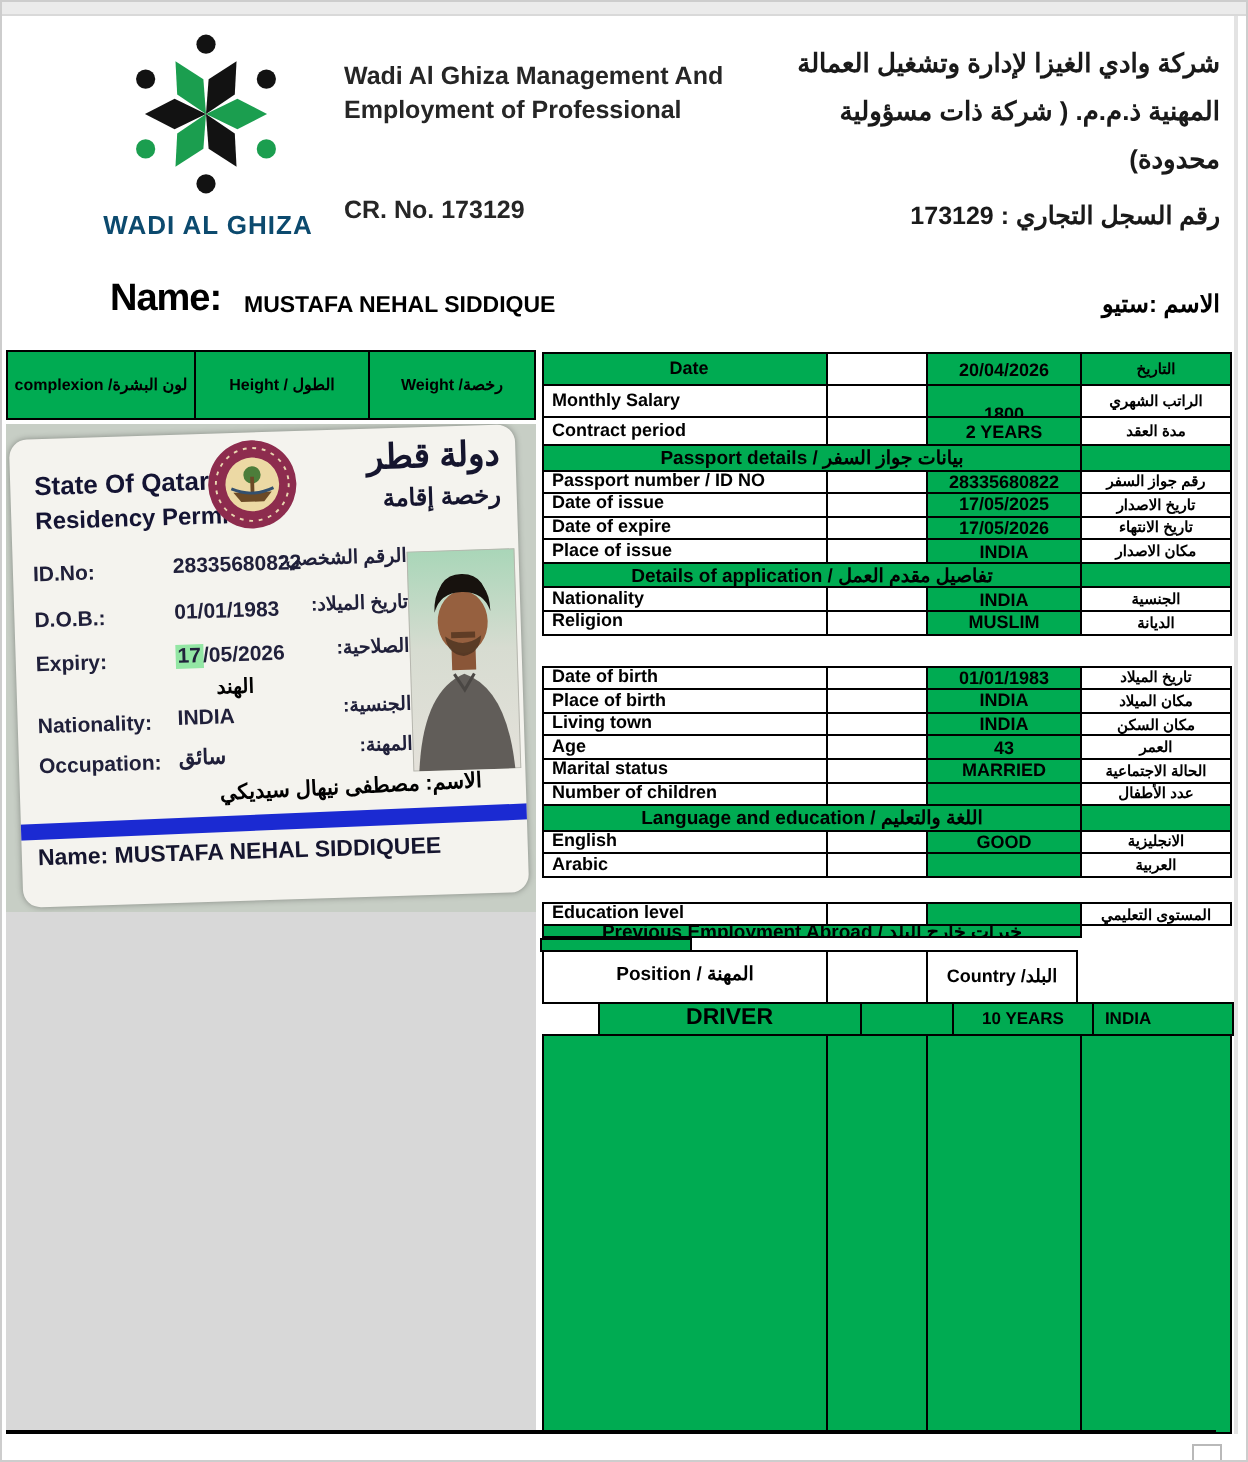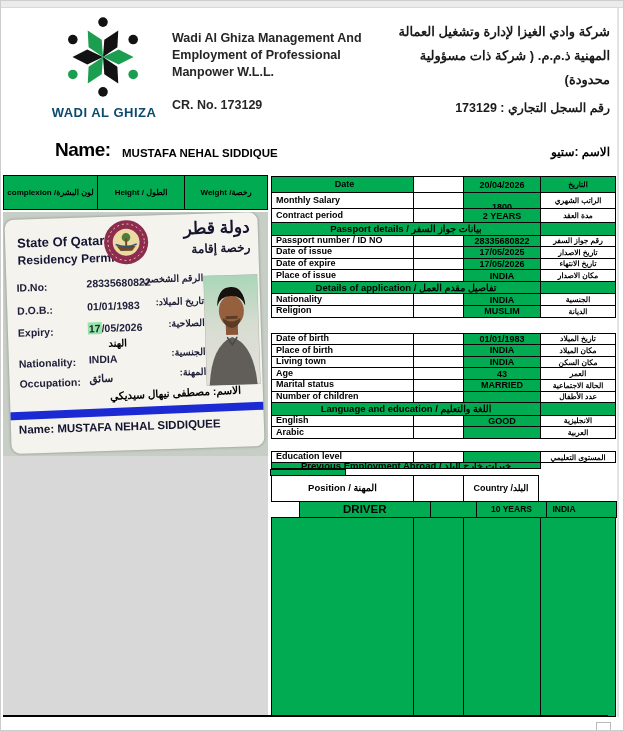--- a/index.html
+++ b/index.html
@@ -99,21 +99,20 @@
     <circle cx="81.6" cy="27.0" r="5.5" fill="#121212"></circle>
     <circle cx="81.6" cy="67.0" r="5.5" fill="#1b9e4f"></circle>
     <circle cx="47.0" cy="87.0" r="5.5" fill="#121212"></circle>
     <circle cx="12.4" cy="67.0" r="5.5" fill="#1b9e4f"></circle>
     <circle cx="12.4" cy="27.0" r="5.5" fill="#121212"></circle>
   </svg>
 <div class="logo-wordmark">WADI AL GHIZA</div>
 <div class="company-en">
   <div>Wadi Al Ghiza Management And</div>
   <div>Employment of Professional</div>
-  <div>Manpower W.L.L.</div>
 </div>
 <div class="cr-en">CR. No. 173129</div>
 <div class="company-ar">شركة وادي الغيزا لإدارة وتشغيل العمالة المهنية ذ.م.م. ( شركة ذات مسؤولية محدودة)</div>
 <div class="cr-ar">رقم السجل التجاري : 173129</div>
 
 <div class="name-label">Name:</div>
 <div class="name-value">MUSTAFA NEHAL SIDDIQUE</div>
 <div class="name-ar">الاسم :ستيو</div>
 
 <div class="phys-table">

